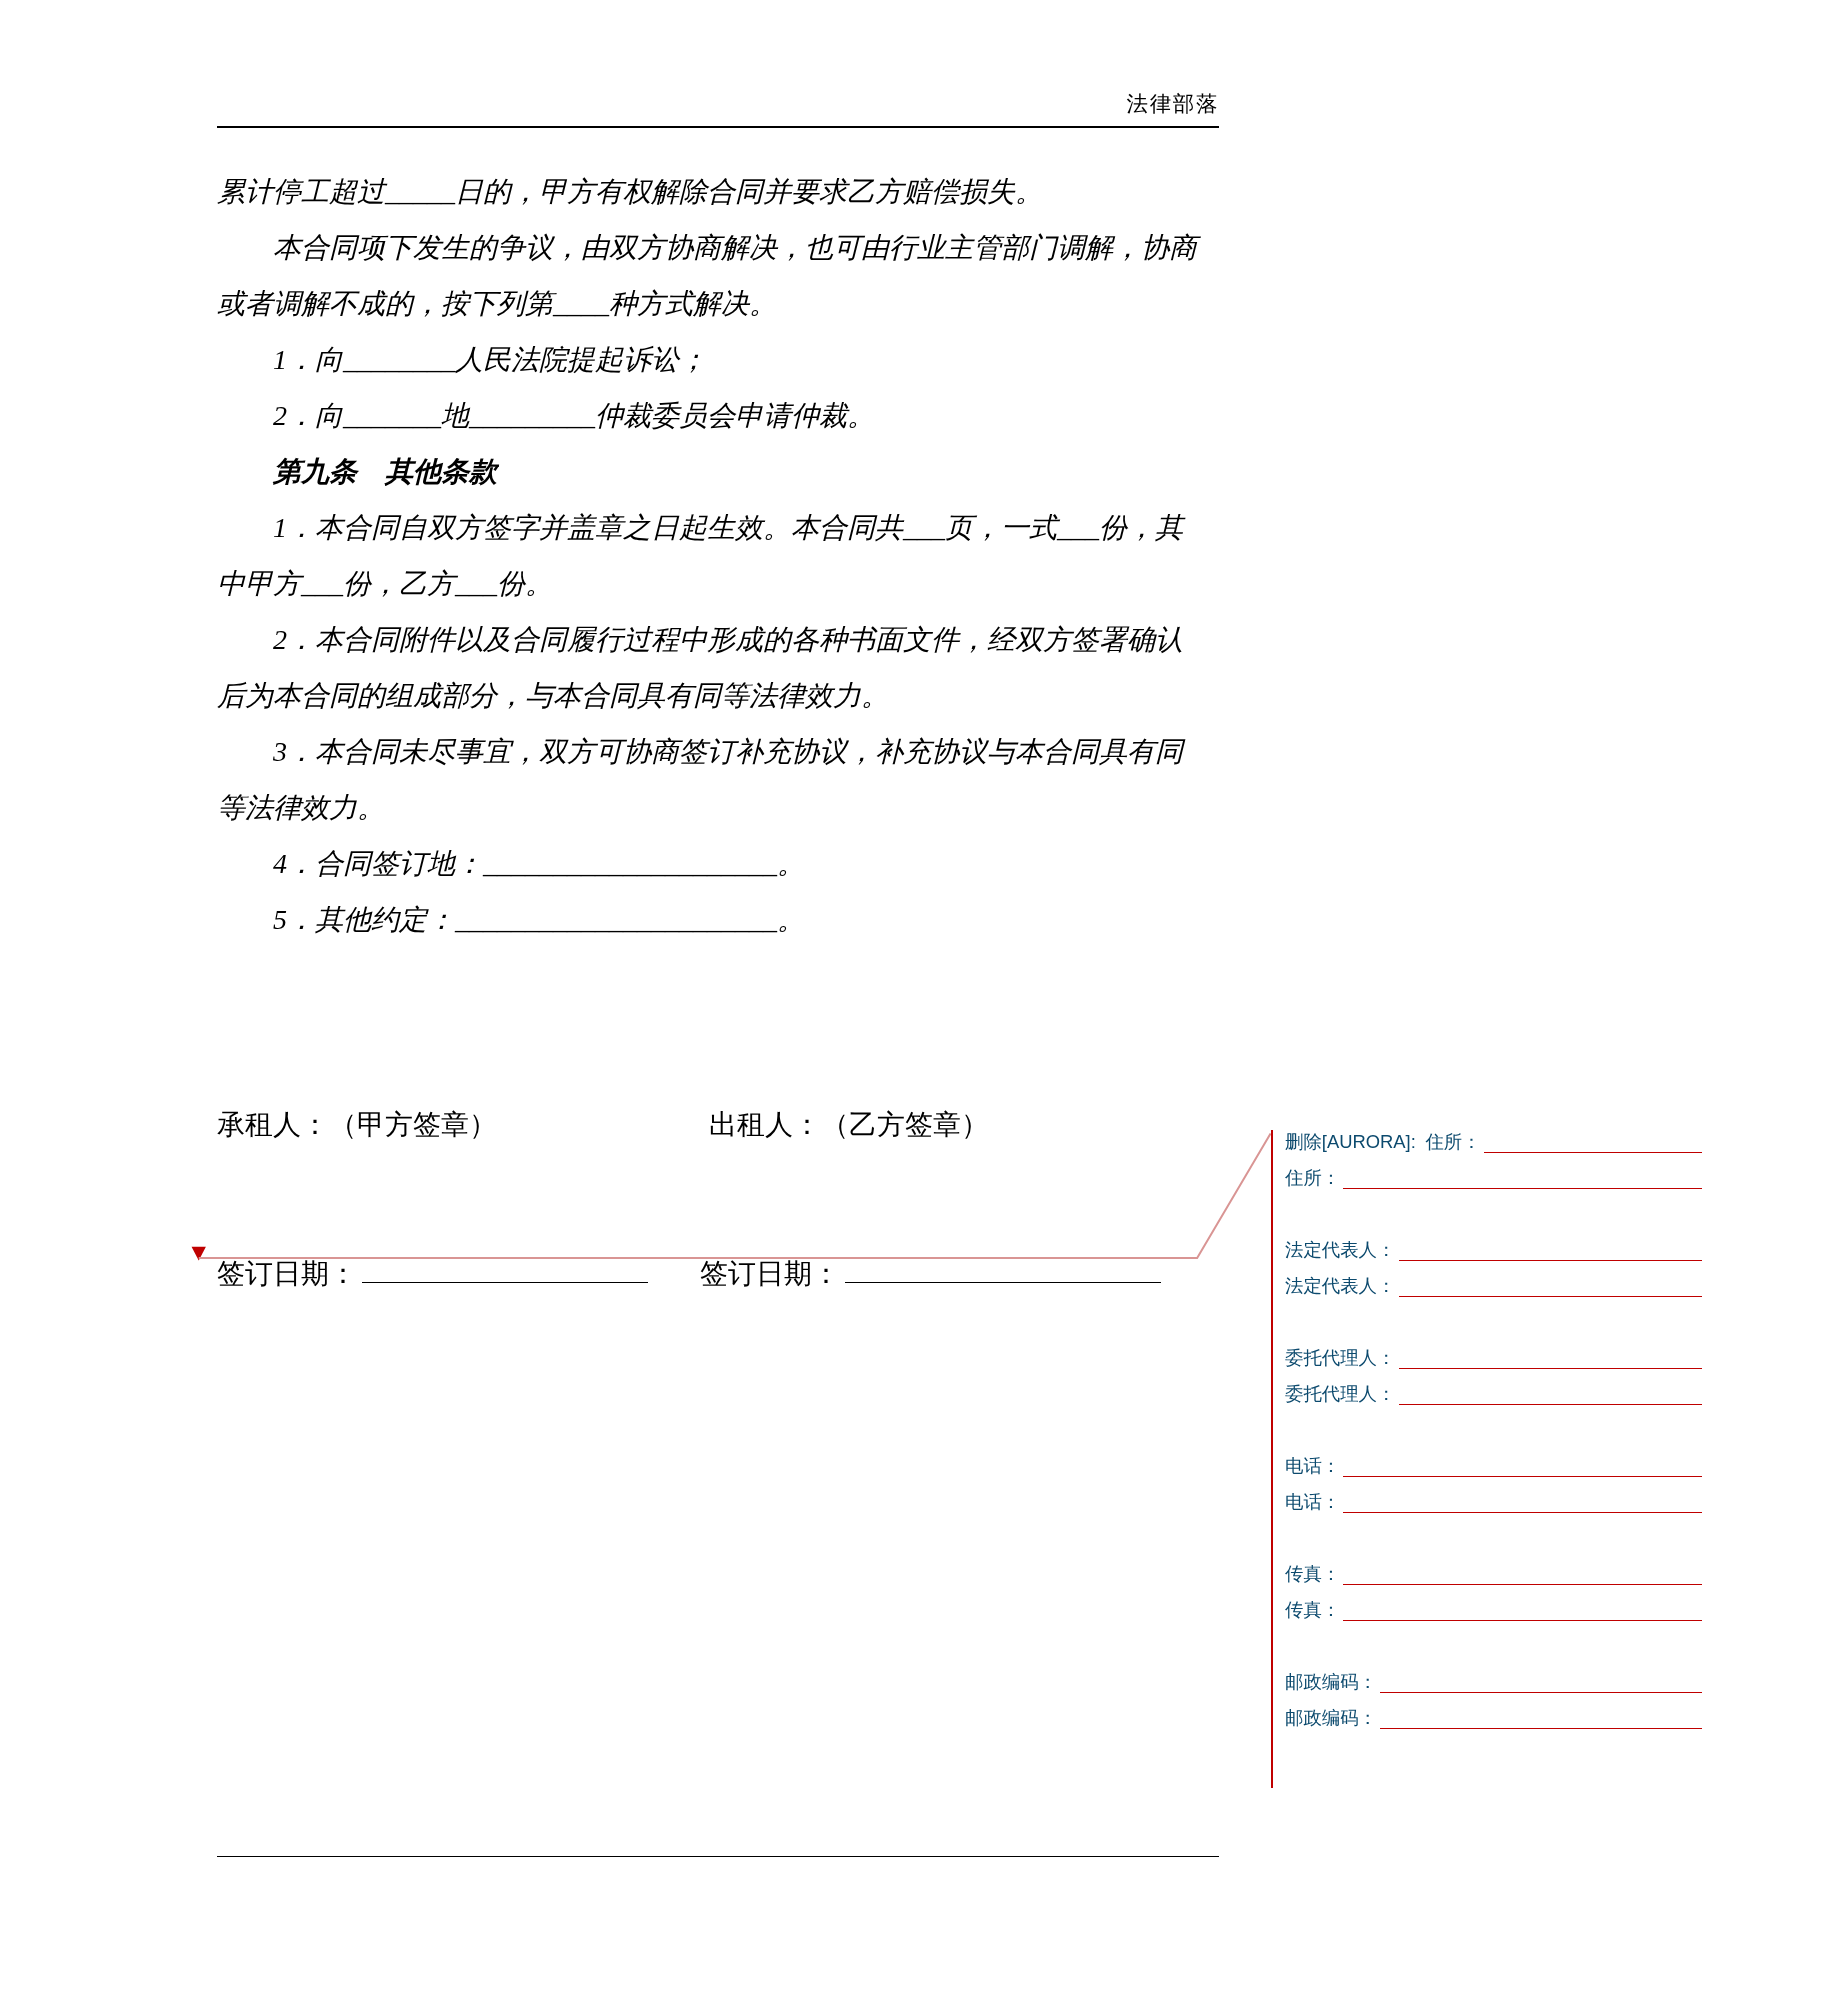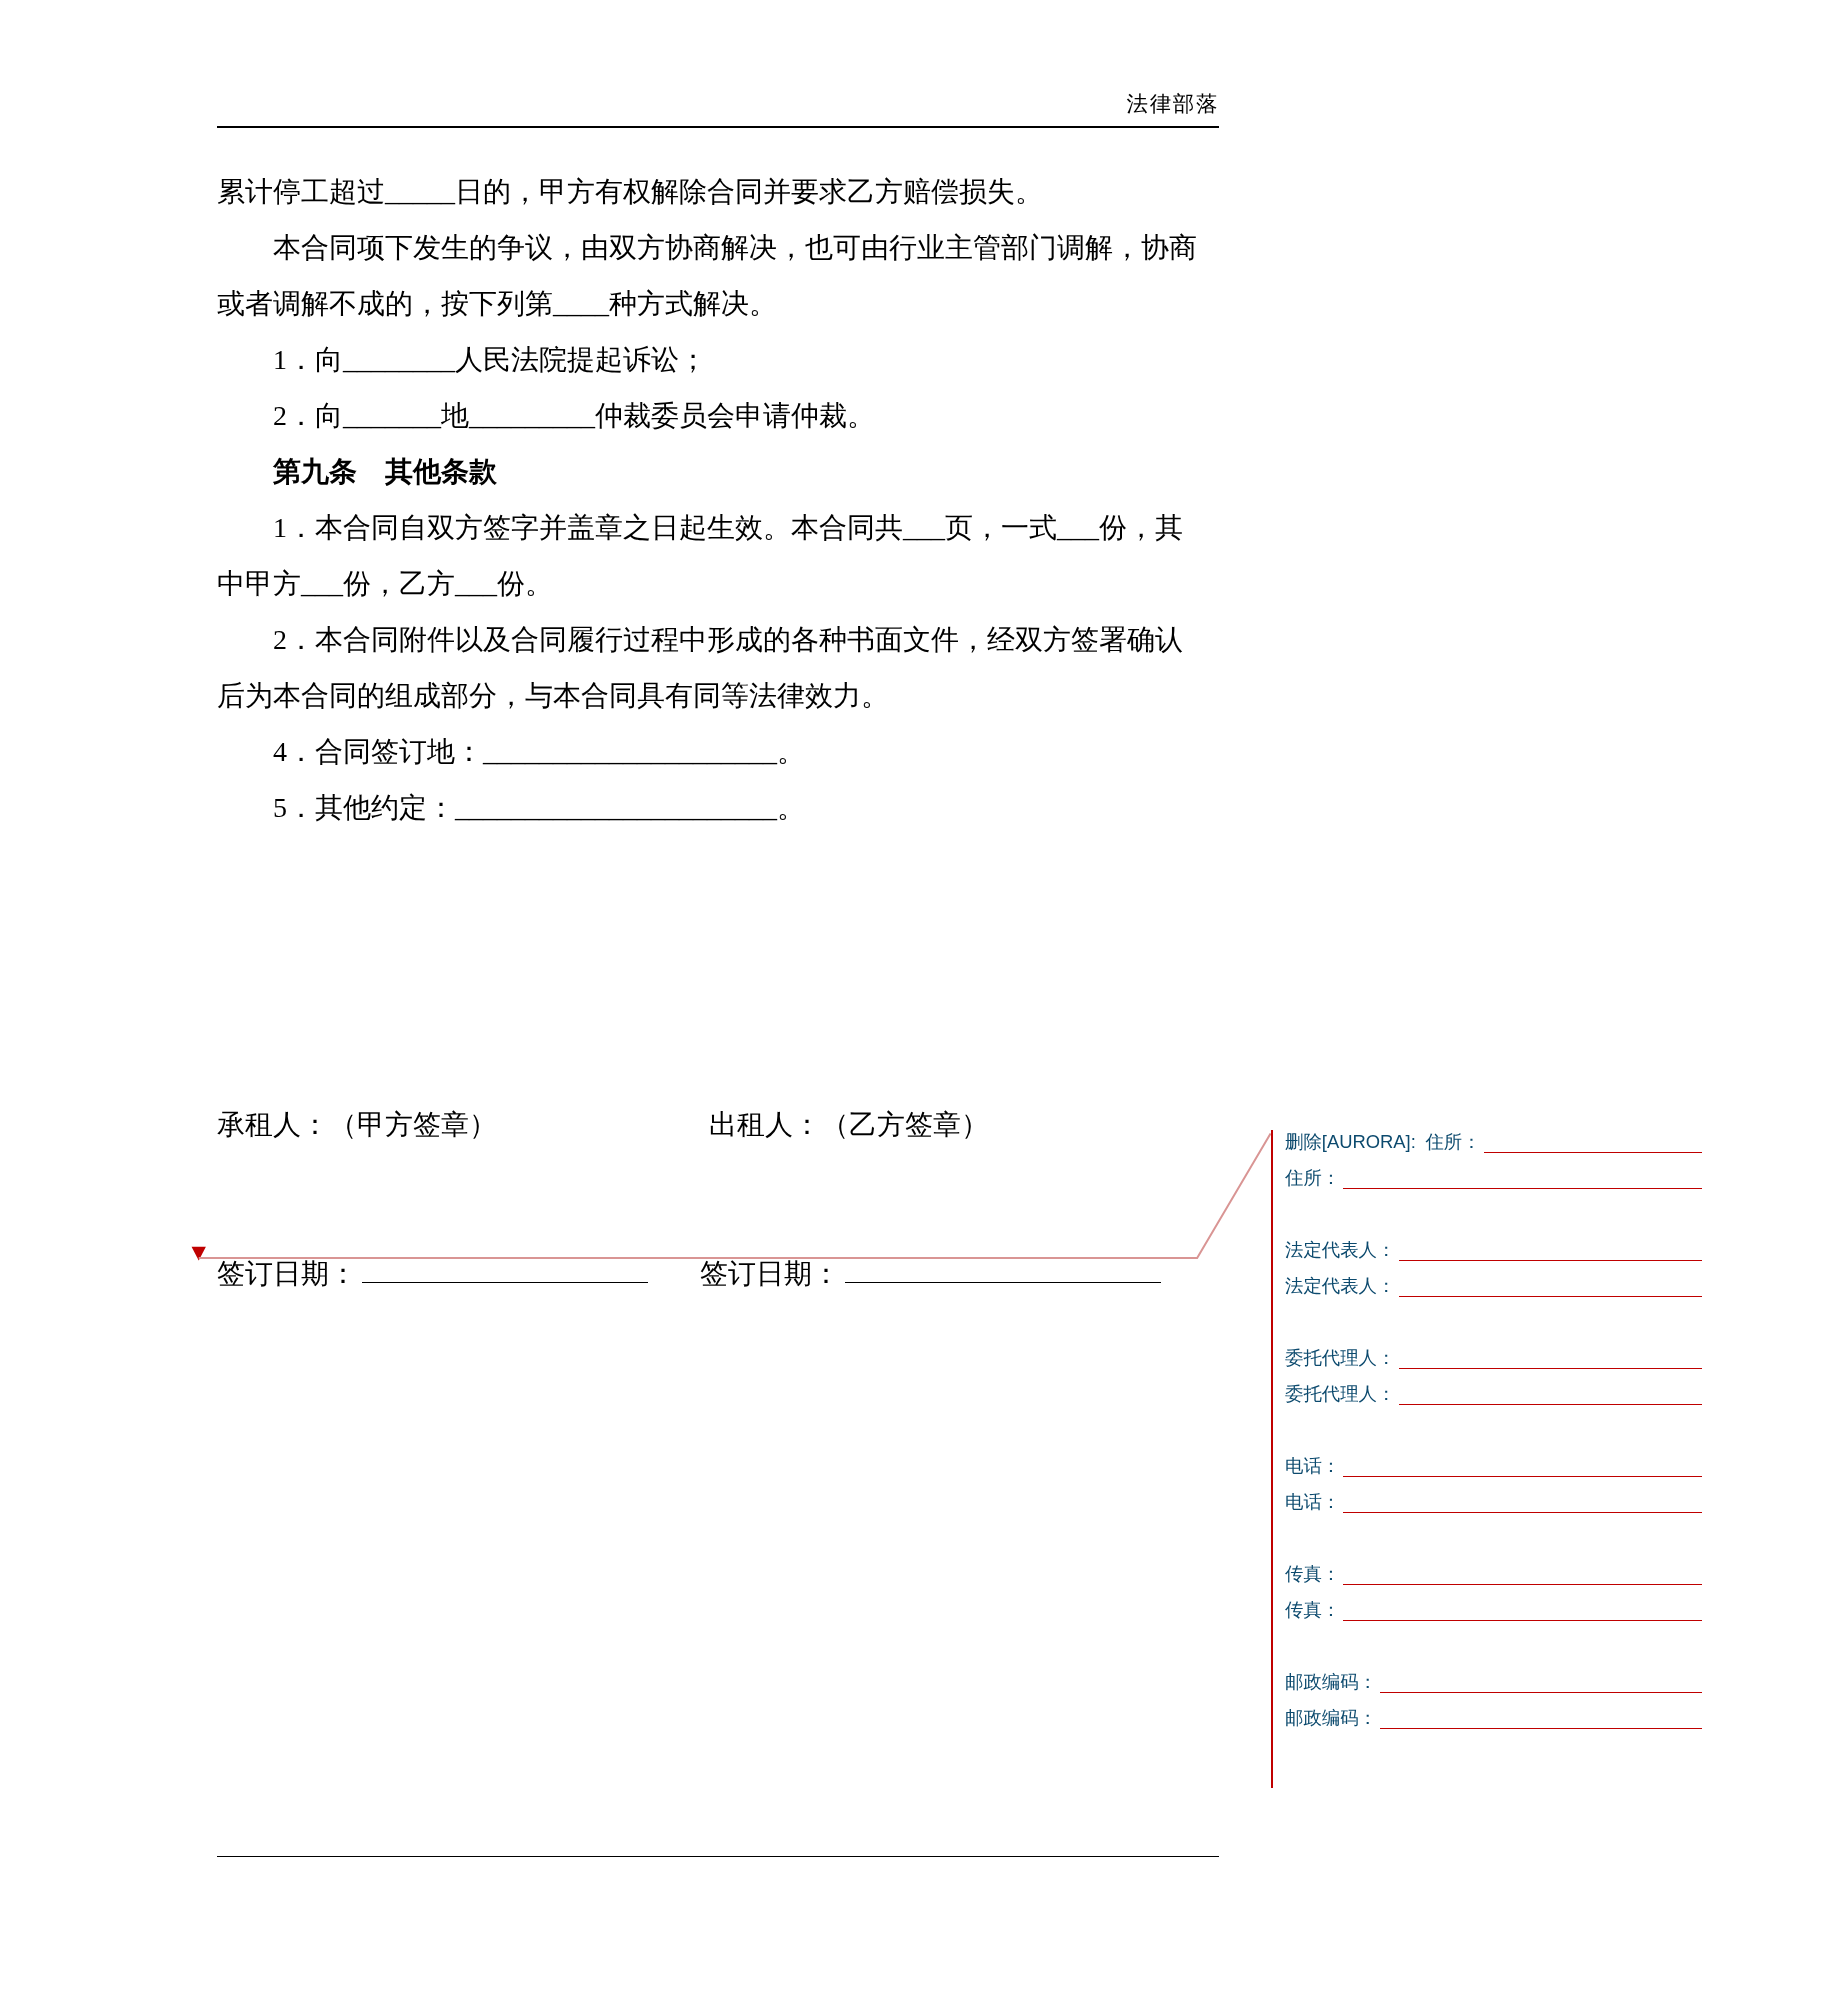--- a/index.html
+++ b/index.html
@@ -29,21 +29,21 @@
   }
 
   
   .main {
     position: absolute;
     left: 217px; top: 164px; width: 1007px;
     font-size: 28px;
     line-height: 56px;
     text-align: justify;
   }
-  .para { margin: 0; white-space: pre-wrap; text-indent: 2em; }
+  .para { margin: 0; white-space: pre-wrap; text-indent: 2em; font-style: italic; }
   .para.no-indent { text-indent: 0; }
   .para.bold { font-weight: bold; }
 
   
   .sig-names {
     position: absolute;
     left: 217px; top: 1106px; width: 1007px;
     font-size: 28px; line-height: 38px;
   }
   .sig-lessor { position: absolute; left: 492px; top: 0; }
@@ -119,20 +119,22 @@
     <p class="para no-indent">累计停工超过_____日的，甲方有权解除合同并要求乙方赔偿损失。</p>
     <p class="para">本合同项下发生的争议，由双方协商解决，也可由行业主管部门调解，协商
 或者调解不成的，按下列第____种方式解决。</p>
     <p class="para">1．向________人民法院提起诉讼；</p>
     <p class="para">2．向_______地_________仲裁委员会申请仲裁。</p>
     <p class="para bold">第九条　其他条款</p>
     <p class="para">1．本合同自双方签字并盖章之日起生效。本合同共___页，一式___份，其
 中甲方___份，乙方___份。</p>
     <p class="para">2．本合同附件以及合同履行过程中形成的各种书面文件，经双方签署确认
 后为本合同的组成部分，与本合同具有同等法律效力。</p>
+    <p class="para">3．本合同未尽事宜，双方可协商签订补充协议，补充协议与本合同具有同
+等法律效力。</p>
     <p class="para">4．合同签订地：_____________________。</p>
     <p class="para">5．其他约定：_______________________。</p>
   </div>
 
   <div class="sig-names">
     <span class="sig-lessee">承租人：（甲方签章）</span>
     <span class="sig-lessor">出租人：（乙方签章）</span>
   </div>
 
   <div class="sig-dates">

